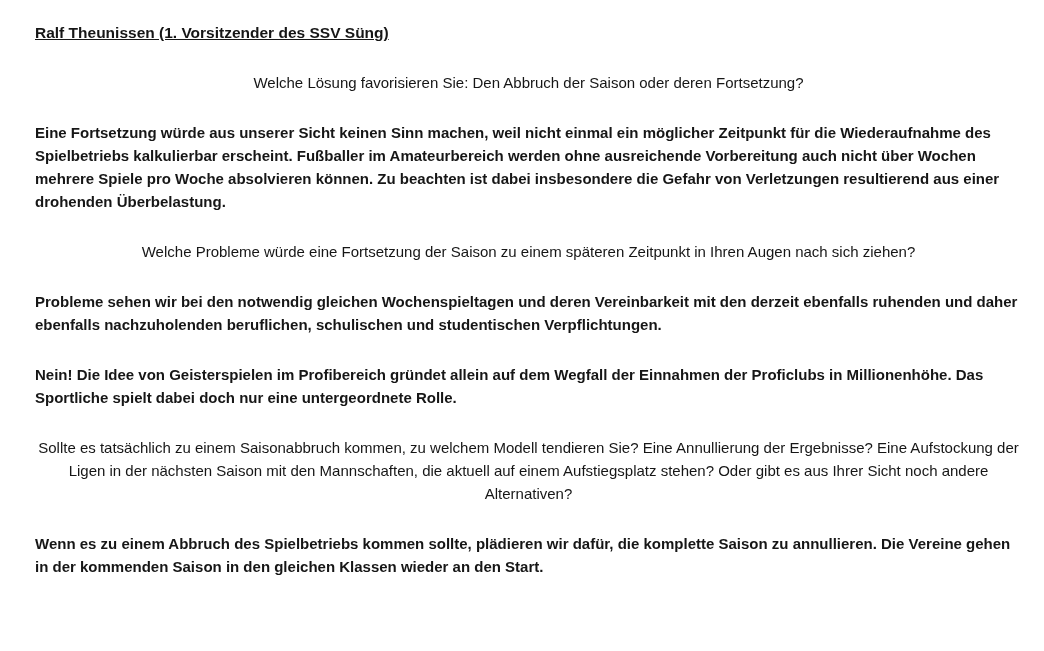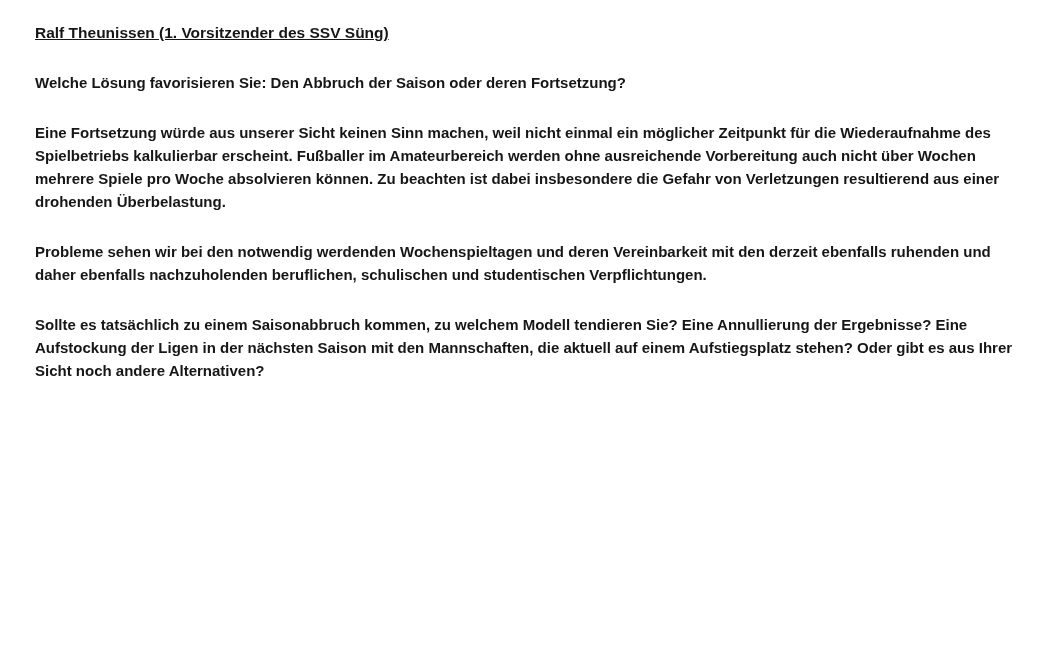--- a/index.html
+++ b/index.html
@@ -22,38 +22,42 @@
     font-size: 15px;
     line-height: 23px;
   }
   .doc-title {
     font-weight: bold;
     text-decoration: underline;
     margin: 0 0 27px 0;
     font-size: 15.5px;
   }
   .question {
-    font-weight: bold;
+    font-weight: normal;
     margin: 0 0 27px 0;
     max-width: 988px;
+    text-align: center;
   }
   .answer {
     font-weight: bold;
     margin: 0 0 27px 0;
     max-width: 990px;
   }
 </style>
 </head>
 <body>
 
 <div class="page">
 
   <p class="doc-title"><span>Ralf Theunissen (1. Vorsitzender des SSV Süng)</span></p>
 
   <p class="question">Welche Lösung favorisieren Sie: Den Abbruch der Saison oder deren Fortsetzung?</p>
   <p class="answer">Eine Fortsetzung würde aus unserer Sicht keinen Sinn machen, weil nicht einmal ein möglicher Zeitpunkt für die Wiederaufnahme des Spielbetriebs kalkulierbar erscheint. Fußballer im Amateurbereich werden ohne ausreichende Vorbereitung auch nicht über Wochen mehrere Spiele pro Woche absolvieren können. Zu beachten ist dabei insbesondere die Gefahr von Verletzungen resultierend aus einer drohenden Überbelastung.</p>
 
-  <p class="answer">Probleme sehen wir bei den notwendig werdenden Wochenspieltagen und deren Vereinbarkeit mit den derzeit ebenfalls ruhenden und daher ebenfalls nachzuholenden beruflichen, schulischen und studentischen Verpflichtungen.</p>
+  <p class="question">Welche Probleme würde eine Fortsetzung der Saison zu einem späteren Zeitpunkt in Ihren Augen nach sich ziehen?</p>
+  <p class="answer">Probleme sehen wir bei den notwendig gleichen Wochenspieltagen und deren Vereinbarkeit mit den derzeit ebenfalls ruhenden und daher ebenfalls nachzuholenden beruflichen, schulischen und studentischen Verpflichtungen.</p>
 
+  <p class="answer">Nein! Die Idee von Geisterspielen im Profibereich gründet allein auf dem Wegfall der Einnahmen der Proficlubs in Millionenhöhe. Das Sportliche spielt dabei doch nur eine untergeordnete Rolle.</p>
 
   <p class="question">Sollte es tatsächlich zu einem Saisonabbruch kommen, zu welchem Modell tendieren Sie? Eine Annullierung der Ergebnisse? Eine Aufstockung der Ligen in der nächsten Saison mit den Mannschaften, die aktuell auf einem Aufstiegsplatz stehen? Oder gibt es aus Ihrer Sicht noch andere Alternativen?</p>
+  <p class="answer">Wenn es zu einem Abbruch des Spielbetriebs kommen sollte, plädieren wir dafür, die komplette Saison zu annullieren.  Die Vereine gehen in der kommenden Saison in den gleichen Klassen wieder an den Start.</p>
 
 </div>
 
 </body></html>

